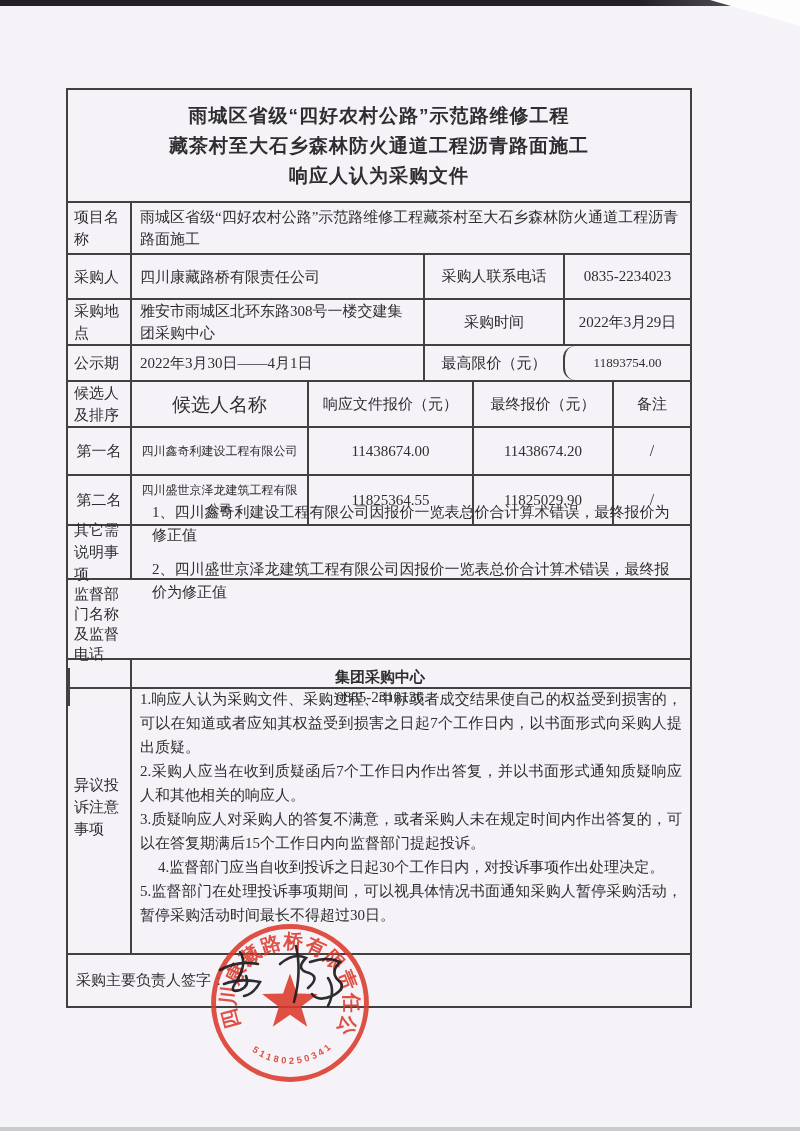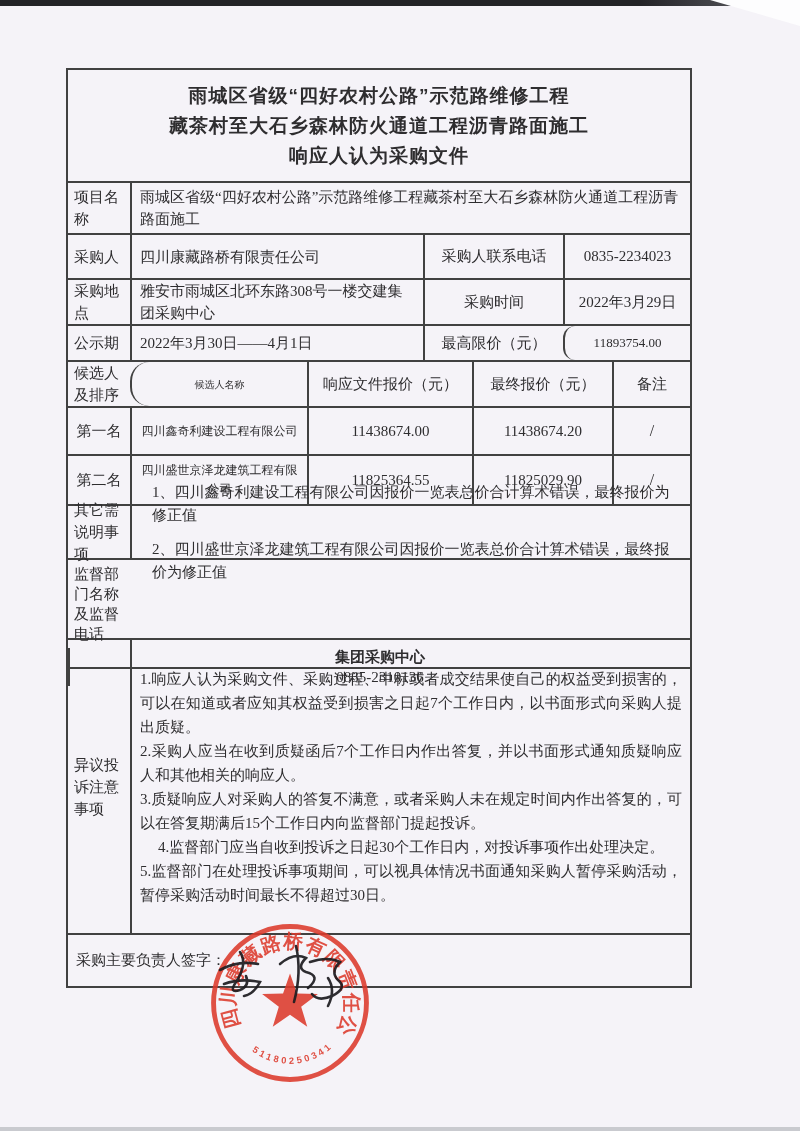--- a/index.html
+++ b/index.html
@@ -10,21 +10,21 @@
     color:#2e2d2f;
     position:relative;
   }
   .scan-top-edge { position:absolute; top:0; left:0; width:800px; height:6px; background:#232327; }
   .scan-top-edge:after { content:""; position:absolute; right:0; top:0; width:160px; height:6px;
     background:linear-gradient(90deg,#232327,#6a6a70); }
   .torn-corner { position:absolute; top:0; right:0; width:0; height:0;
     border-left:90px solid transparent; border-top:26px solid #fdfdfe; }
   .scan-bottom-edge { position:absolute; bottom:0; left:0; width:800px; height:4px; background:#c9cacf; }
 
-  .doc { position:absolute; left:66px; top:68px; width:626px; border:2px solid #414141; background:transparent; }
+  .doc { position:absolute; left:66px; top:88px; width:626px; border:2px solid #414141; background:transparent; }
   .row { display:flex; border-top:2px solid #414141; align-items:stretch; }
   .row:first-child { border-top:none; }
   .cell { display:flex; align-items:center; border-left:2px solid #414141; min-width:0; }
   .cell:first-child { border-left:none; }
 
   .c-label { width:62px; flex:0 0 62px; padding:4px 6px; font-size:15px; line-height:22px; }
   .c-value { flex:1 1 auto; padding:4px 8px; font-size:15px; line-height:22px; }
   .c-col3  { width:140px; flex:0 0 140px; justify-content:center; font-size:15px; }
   .c-col4  { width:127px; flex:0 0 127px; justify-content:center; font-size:15px; }
 
@@ -105,21 +105,21 @@
 
   <div class="row h-publicity">
     <div class="cell c-label">公示期</div>
     <div class="cell c-value">2022年3月30日——4月1日</div>
     <div class="cell c-col3">最高限价（元）</div>
     <div class="cell c-col4" style="font-size:13px;border-radius:12px;">11893754.00</div>
   </div>
 
   <div class="row h-chead">
     <div class="cell c-label">候选人及排序</div>
-    <div class="cell c-name" style="font-size:10px;border-radius:19px;">候选人名称</div>
+    <div class="cell c-name" style="font-size:19px;">候选人名称</div>
     <div class="cell c-bid">响应文件报价（元）</div>
     <div class="cell c-final">最终报价（元）</div>
     <div class="cell c-remark" style="font-size:15px;">备注</div>
   </div>
 
   <div class="row h-cand1">
     <div class="cell c-label rank-center">第一名</div>
     <div class="cell c-name">四川鑫奇利建设工程有限公司</div>
     <div class="cell c-bid">11438674.00</div>
     <div class="cell c-final">11438674.20</div>

